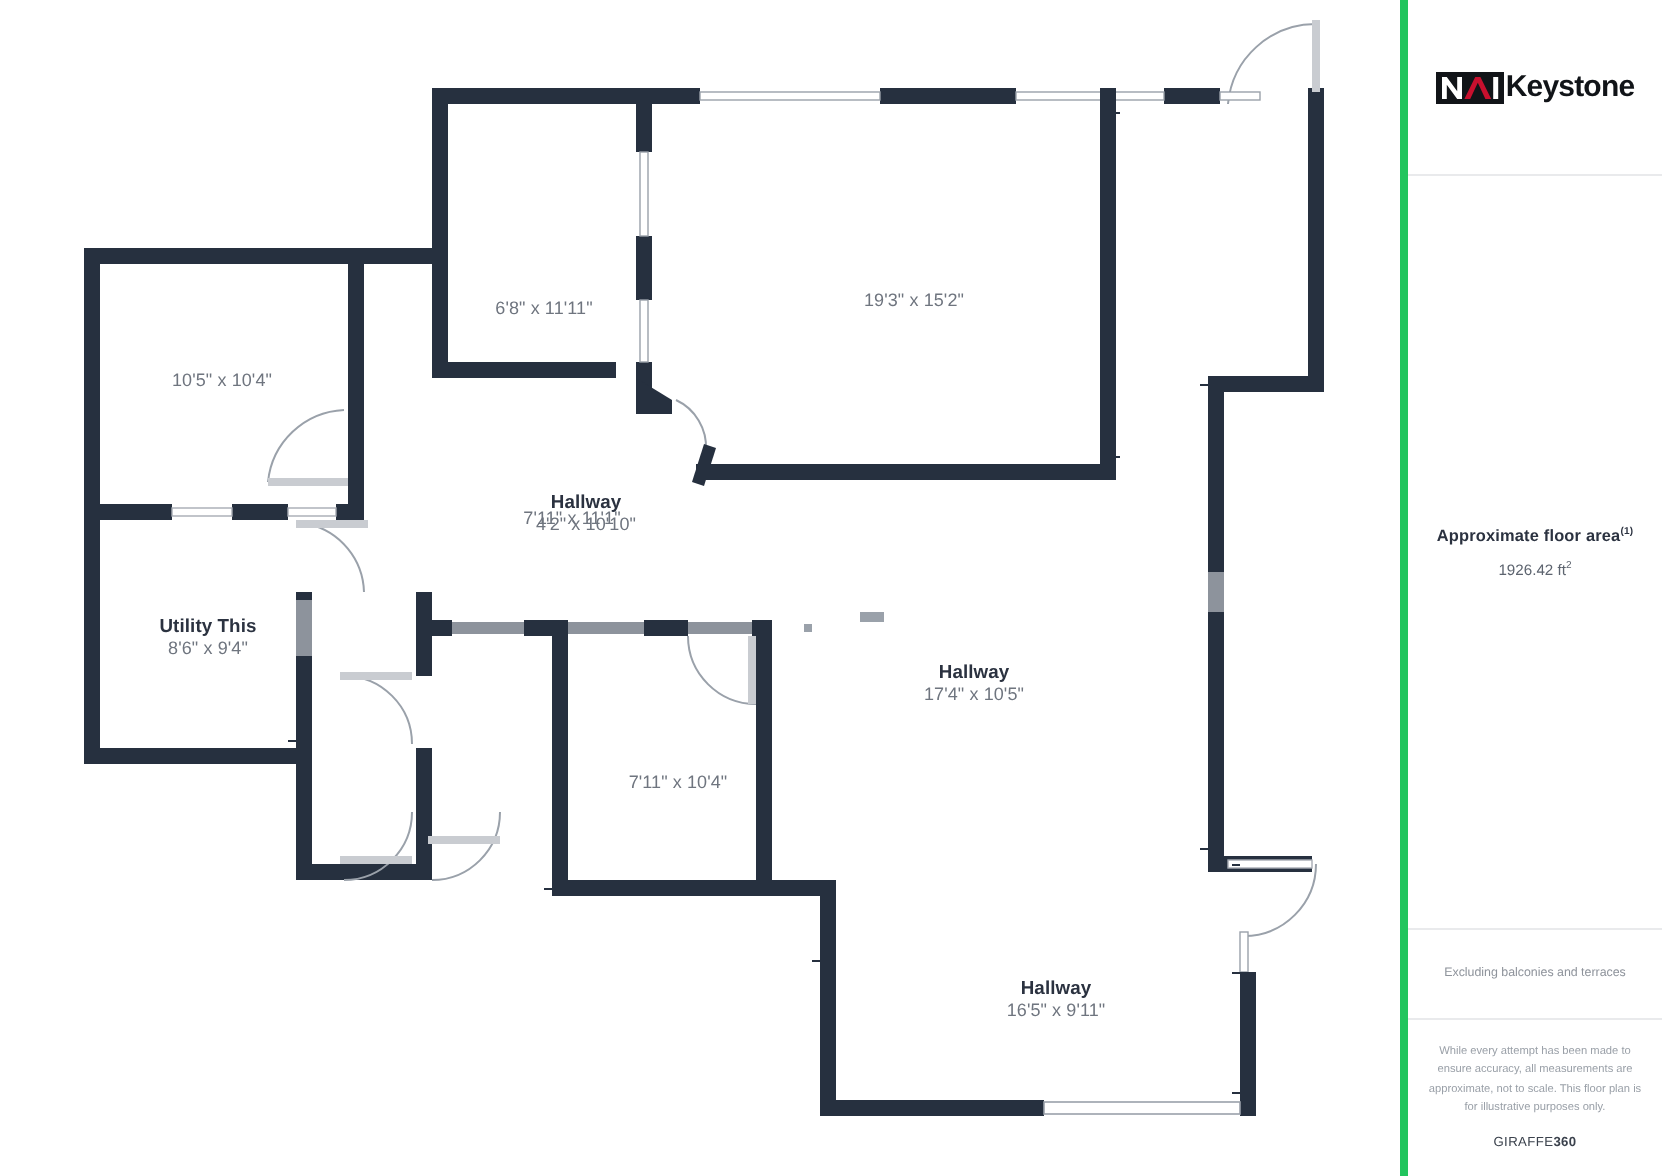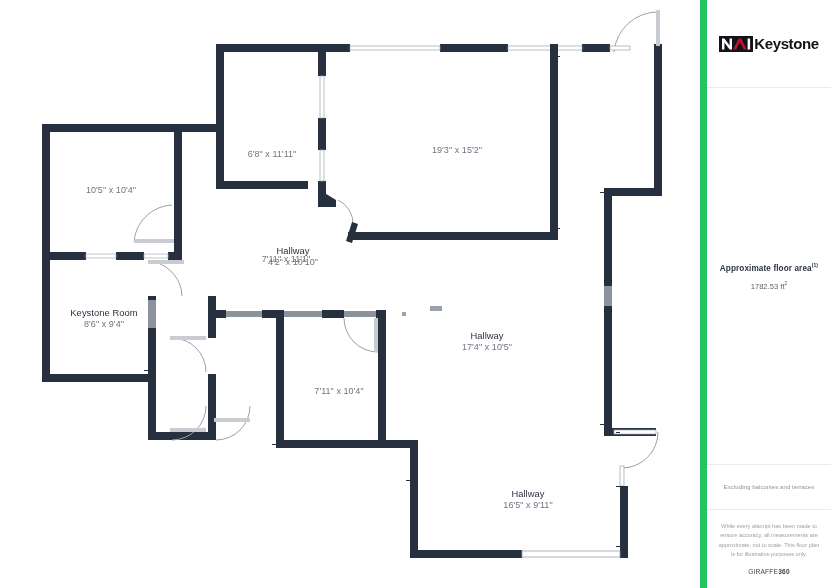--- a/index.html
+++ b/index.html
@@ -8,21 +8,21 @@
 
   
   #page{position:absolute;inset:0;background:#fff;}
 
   
   #plan{position:absolute;left:0;top:0;width:700px;height:588px;}
   #plan svg{display:block;}
 
   
   #sidebar{position:absolute;left:700px;top:0;width:131px;height:588px;
-           background:#fff;border-left:7px solid #22c55e;box-sizing:border-box;}
+           background:#fff;border-left:4px solid #22c55e;box-sizing:border-box;}
   .sb-sec{box-sizing:border-box;width:100%;}
   .sb-logo{height:88px;border-bottom:1px solid #e9eaec;
            display:flex;align-items:center;justify-content:center;}
   .sb-area{height:377px;border-bottom:1px solid #e9eaec;
            display:flex;flex-direction:column;align-items:center;justify-content:center;}
   .sb-excl{height:45px;border-bottom:1px solid #e9eaec;
            display:flex;align-items:center;justify-content:center;padding:0 6px;}
   .sb-disc{height:77px;display:flex;flex-direction:column;
            align-items:center;justify-content:center;padding:0 10px;}
 
@@ -39,21 +39,21 @@
 
   
   .logo-wrap{display:flex;align-items:center;line-height:1;}
   .logo-mark{display:block;}
   .logo-word{font-size:15px;font-weight:bold;color:#111418;letter-spacing:-0.4px;
              margin-left:1px;}
 
   
   .lbl{position:absolute;text-align:center;white-space:nowrap;
        transform:translate(-50%,-50%);pointer-events:none;}
-  .lbl .name{font-size:9.4px;font-weight:normal;color:#2b3240;letter-spacing:.05px;}
+  .lbl .name{font-size:9.4px;font-weight:bold;color:#2b3240;letter-spacing:.05px;}
   .lbl .dim{font-size:9px;color:#6f757f;letter-spacing:.05px;}
   .lbl .name + .dim{margin-top:1px;}
 </style>
 </head>
 <body>
 
 <div id="page">
 
   <div id="plan">
     <svg width="700" height="588" viewBox="0 0 700 588">
@@ -196,21 +196,21 @@
       <div class="dim">19'3" x 15'2"</div>
     </div>
     <div class="lbl" style="left:286px;top:259px">
       <div class="dim">7'11" x 11'1"</div>
     </div>
     <div class="lbl" style="left:293px;top:256px">
       <div class="name">Hallway</div>
       <div class="dim">4'2" x 10'10"</div>
     </div>
     <div class="lbl" style="left:104px;top:318px">
-      <div class="name">Keystone Room</div>
+      <div class="name">Utility This</div>
       <div class="dim">8'6" x 9'4"</div>
     </div>
     <div class="lbl" style="left:487px;top:341px">
       <div class="name">Hallway</div>
       <div class="dim">17'4" x 10'5"</div>
     </div>
     <div class="lbl" style="left:339px;top:391px">
       <div class="dim">7'11" x 10'4"</div>
     </div>
     <div class="lbl" style="left:528px;top:499px">
@@ -231,21 +231,21 @@
         </svg>
         <span class="logo-word">Keystone</span>
       </div>
     </div>
 
     <div class="sb-sec sb-area">
       <div class="area-title">
         <span>Approximate floor area</span><sup>(1)</sup>
       </div>
       <div class="area-value">
-        <span>1782.53</span>
+        <span>1926.42</span>
         <span>ft</span><sup>2</sup>
       </div>
     </div>
 
     <div class="sb-sec sb-excl">
       <div class="excl-text">Excluding balconies and terraces</div>
     </div>
 
     <div class="sb-sec sb-disc">
       <div class="disc-text">While every attempt has been made to ensure accuracy, all measurements are approximate, not to scale. This floor plan is for illustrative purposes only.</div>

